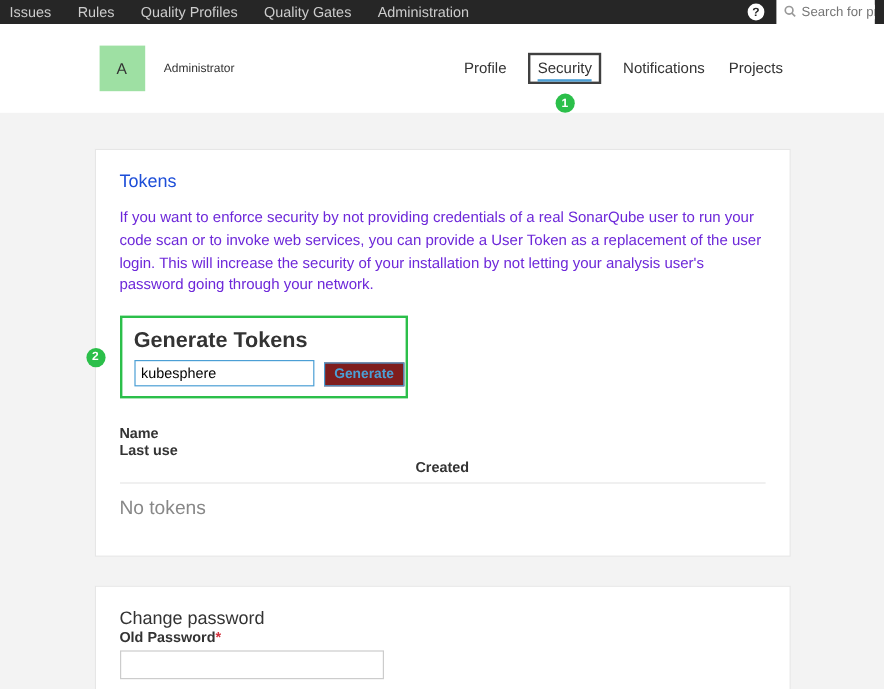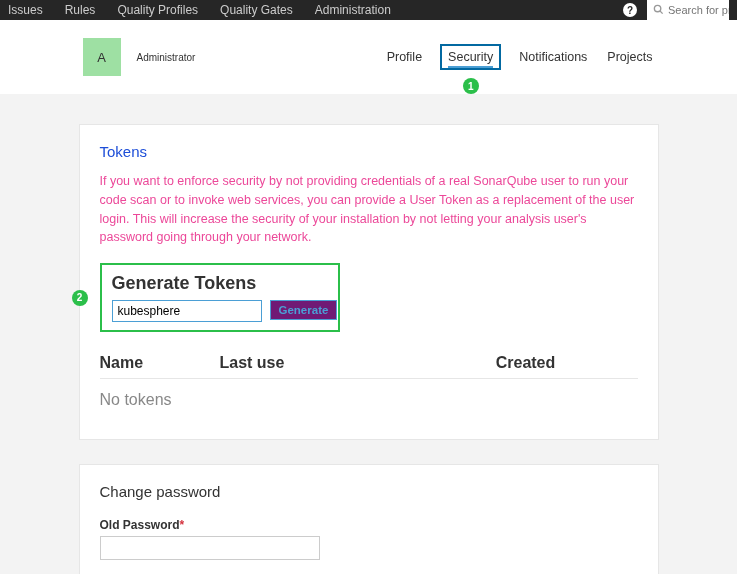--- a/index.html
+++ b/index.html
@@ -14,44 +14,44 @@
     .search-input { border:none; outline:none; font-size:11px; color:#999; width:70px; }
     .search-icon { color:#999; margin-right:4px; }
     
     .header-row { background:#fff; padding: 18px 0; }
     .header-inner { max-width: 580px; margin: 0 auto; display:flex; align-items:center; justify-content: space-between; padding: 0 4px;}
     .user-block { display:flex; align-items:center; gap:16px; }
     .avatar { width:38px; height:38px; background:#9ee0a3; display:flex; align-items:center; justify-content:center; color:#333; font-size:13px; }
     .username { font-size:10px; color:#333; }
     .tabs { display:flex; align-items:center; gap:16px; font-size:12.5px; color:#333; }
     .tab { cursor:pointer; position: relative; padding: 4px 2px;}
-    .tab-security { border:2px solid #0369a1; padding:4px 6px; position:relative; }
+    .tab-security { border:2px solid #404040; padding:4px 6px; position:relative; }
     .tab-security-text { border-bottom:2px solid #4b9fd5; padding-bottom:2px; }
     .badge { position:absolute; top:32px; left:50%; transform:translateX(-50%); width:16px; height:16px; border-radius:50%; background:#2bbf4a; color:#fff; font-size:10px; display:flex; align-items:center; justify-content:center; font-weight:bold; }
     
     .content { max-width: 580px; margin: 30px auto 0; position:relative; }
     .card { background:#fff; border:1px solid #e6e6e6; padding: 18px 20px; margin-bottom:24px; }
     .card-title { font-size:15px; font-weight:400; margin-bottom:12px; color:#1d4ed8; }
-    .card-desc { font-size:12.5px; color:#ec4899; line-height:1.5; margin-bottom:16px; }
+    .card-desc { font-size:12.5px; color:#6d28d9; line-height:1.5; margin-bottom:16px; }
     
     .gen-outline { border:2px solid #2bbf4a; padding:8px 10px; position:relative; width: 240px; }
     .gen-title { font-size:18px; font-weight:bold; margin-bottom:6px; }
-    .gen-row { display:flex; gap:8px; align-items:flex-start; }
+    .gen-row { display:flex; gap:8px; align-items:flex-end; }
     .gen-input { border:1px solid #4b9fd5; padding:3px 5px; font-size:12px; width: 150px; outline:none; }
-    .gen-btn { border:1px solid #4b9fd5; color:#4b9fd5; background:#701a75; font-size:11.5px; font-weight:bold; padding:3px 8px; cursor:pointer; }
+    .gen-btn { border:1px solid #4b9fd5; color:#4b9fd5; background:#7f1d1d; font-size:11.5px; font-weight:bold; padding:3px 8px; cursor:pointer; }
     .badge2 { position:absolute; left:-30px; top:50%; transform:translateY(-50%); width:16px; height:16px; border-radius:50%; background:#2bbf4a; color:#fff; font-size:10px; display:flex; align-items:center;justify-content:center; font-weight:bold; }
     
     .token-table { margin-top:16px; }
-    .token-head { display:flex; font-size:16px; font-weight:bold; padding:6px 0; border-bottom:1px solid #e6e6e6; }
+    .token-head { display:flex; font-size:12px; font-weight:bold; padding:6px 0; border-bottom:1px solid #e6e6e6;flex-direction:column; }
     .col-name { width:120px; }
     .col-last { width:194px; }
     .col-created { flex:1; text-align:center; }
     .no-tokens { font-size:16px; color:#888; padding:12px 0; }
     
-    .pw-title { font-size:15px; font-weight:400; margin-bottom:18px; }
+    .pw-title { font-size:15px; font-weight:400; }
     .form-field { margin-bottom:14px; }
     .form-label { font-size:12px; font-weight:bold; display:block; margin-bottom:4px; }
     .req { color:#d4333f; }
     .form-input { border:1px solid #ccc; padding:4px; width:220px; font-size:12px; }
   </style>
 </head>
 <body>
 
 <div class="topbar">
   <div class="topbar-left">

